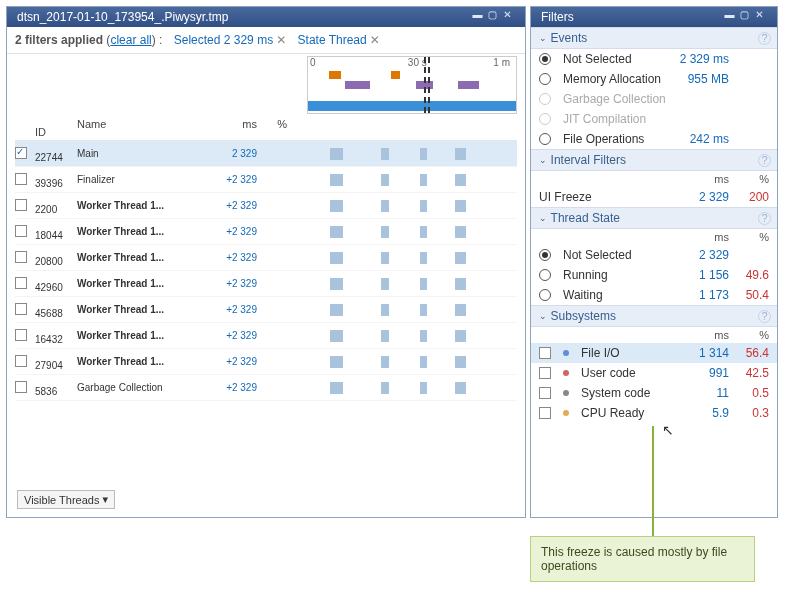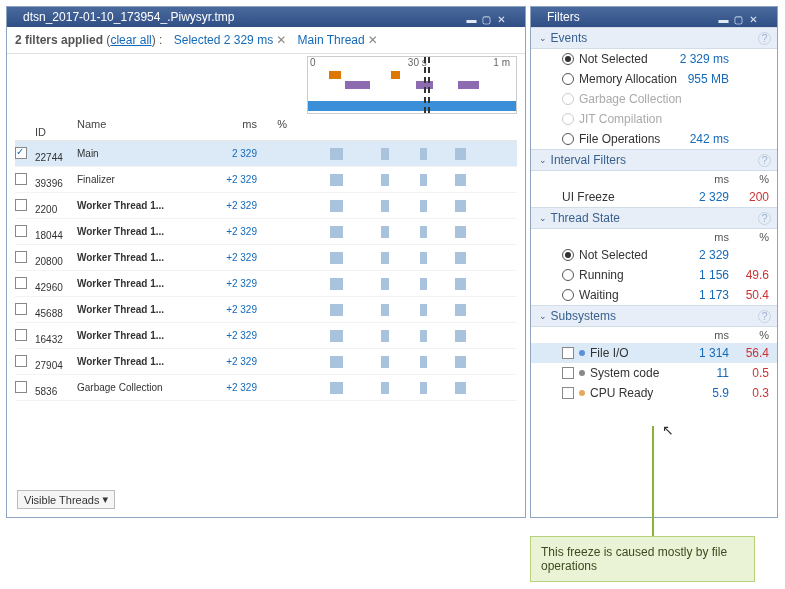--- a/index.html
+++ b/index.html
@@ -1,18 +1,18 @@
 <!DOCTYPE html>
 <html><head>
 <meta charset="utf-8">
 <style>
 * { box-sizing: border-box; margin: 0; padding: 0; font-family: "Segoe UI", Tahoma, sans-serif; }
 body { background: #fff; width: 785px; height: 589px; position: relative; font-size: 12px; color: #333; }
 .panel { border: 1px solid #8ea4c1; background: #fff; position: absolute; }
-.panel-header { background: linear-gradient(#4a6a9e, #2f4f85); color: #fff; height: 20px; line-height: 20px; padding: 0 16px; display: flex; align-items: flex-end; }
+.panel-header { background: linear-gradient(#4a6a9e, #2f4f85); color: #fff; height: 20px; line-height: 20px; padding: 0 10px; display: flex; align-items: flex-start; }
 .panel-header .title { flex: 1; font-size: 12px; }
 .panel-header .win-icon { width: 15px; height: 15px; display: inline-flex; align-items: center; justify-content: center; font-size: 10px; color: #e0e8f5; cursor: default; }
 .main { left: 6px; top: 6px; width: 520px; height: 512px; }
 .filters { left: 530px; top: 6px; width: 248px; height: 512px; }
 .filter-bar { padding: 6px 8px; border-bottom: 1px solid #e0e0e0; color: #555; font-size: 12px; }
 .filter-link { color: #1469b8; cursor: pointer; }
 .filter-link.underline { text-decoration: underline; }
 .filter-pill { color: #1469b8; margin-left: 8px; }
 .filter-pill .x { color: #888;  margin-left:3px;}
 .legend-row { display: flex; align-items: center; padding: 4px 8px 0 8px; gap: 8px; justify-content: flex-end; font-size: 11px; color: #555; }
@@ -42,21 +42,21 @@
 .t-row .chart-cell { flex: 1; margin-left: 10px; height: 16px; position: relative; }
 .bar { position: absolute; top: 2px; height: 12px; background: #a8c3db; }
 .ms-link { color: #1469b8; }
 .bold { font-weight: 600; }
 .visible-btn { position: absolute; bottom: 8px; left: 10px; border: 1px solid #bbb; background: #f5f5f5; padding: 2px 6px; font-size: 11px; display: flex; align-items: center; gap: 3px; }
 
 .f-section-hdr { background: #e8eef7; border-top: 1px solid #d3ddea; border-bottom: 1px solid #d3ddea; padding: 3px 8px; color: #38608f; font-size: 12px; display: flex; align-items: center; position: relative; }
 .f-section-hdr .chev { margin-right: 4px; font-size: 9px; }
 .f-section-hdr .help { position: absolute; right: 6px; color: #9db3d0; font-size: 11px; border: 1px solid #c5d3e6; border-radius: 50%; width: 13px; height: 13px; display: inline-flex; align-items: center; justify-content: center; }
 .f-row { display: flex; align-items: center; padding: 3px 8px; font-size: 12px; }
-.f-row .r-label { flex: 1; display: flex; align-items: center; gap: 5px; margin-left: 23px; }
+.f-row .r-label { flex: 1; display: flex; align-items: center; gap: 12px; }
 .f-row .r-ms { width: 50px; text-align: right; color: #1469b8; }
 .f-row .r-pct { width: 40px; text-align: right; }
 .f-row.disabled { color: #aaa; }
 .f-row.sel { background: #dceaf7; }
 .f-subhdr { display: flex; padding: 2px 8px; font-size: 11px; color: #555; }
 .f-subhdr .sp { flex: 1; }
 .f-subhdr .h-ms { width: 50px; text-align: right; }
 .f-subhdr .h-pct { width: 40px; text-align: right; }
 .radio { width: 12px; height: 12px; border: 1px solid #555; border-radius: 50%; display: inline-block; position: relative; }
 .radio.on::after { content: ""; position: absolute; width: 6px; height: 6px; background: #333; border-radius: 50%; top: 2px; left: 2px; }
@@ -75,21 +75,21 @@
     <span class="title">dtsn_2017-01-10_173954_.Piwysyr.tmp</span>
     <span class="win-icon">▬</span>
     <span class="win-icon">▢</span>
     <span class="win-icon">✕</span>
   </div>
 
   <div class="filter-bar">
     <b>2 filters applied</b>
     (<span class="filter-link underline">clear all</span>) :
     <span class="filter-pill"><span>Selected 2 329 ms</span><span class="x">✕</span></span>
-    <span class="filter-pill"><span>Main Thread</span><span class="x">✕</span></span>
+    <span class="filter-pill"><span>State Thread</span><span class="x">✕</span></span>
   </div>
 
 
 
   <div class="timeline-over">
     <div class="axis-labels">
       <span style="left:2px">0</span>
       <span style="left:48%">30 s</span>
       <span style="right:6px">1 m</span>
     </div>
@@ -370,20 +370,29 @@
     </div>
   <div id="subsys-rows">
       <div class="f-row sel">
         <span class="r-label">
           <span class="chk"></span>
           <span class="dot" style="background:#5b91d6"></span>
           <span>File I/O</span>
         </span>
         <span class="r-ms">1 314</span>
         <span class="r-pct red">56.4</span>
+      </div>
+      <div class="f-row">
+        <span class="r-label">
+          <span class="chk"></span>
+          <span class="dot" style="background:#d06464"></span>
+          <span>User code</span>
+        </span>
+        <span class="r-ms">991</span>
+        <span class="r-pct red">42.5</span>
       </div>
       <div class="f-row">
         <span class="r-label">
           <span class="chk"></span>
           <span class="dot" style="background:#888"></span>
           <span>System code</span>
         </span>
         <span class="r-ms">11</span>
         <span class="r-pct red">0.5</span>
       </div>

